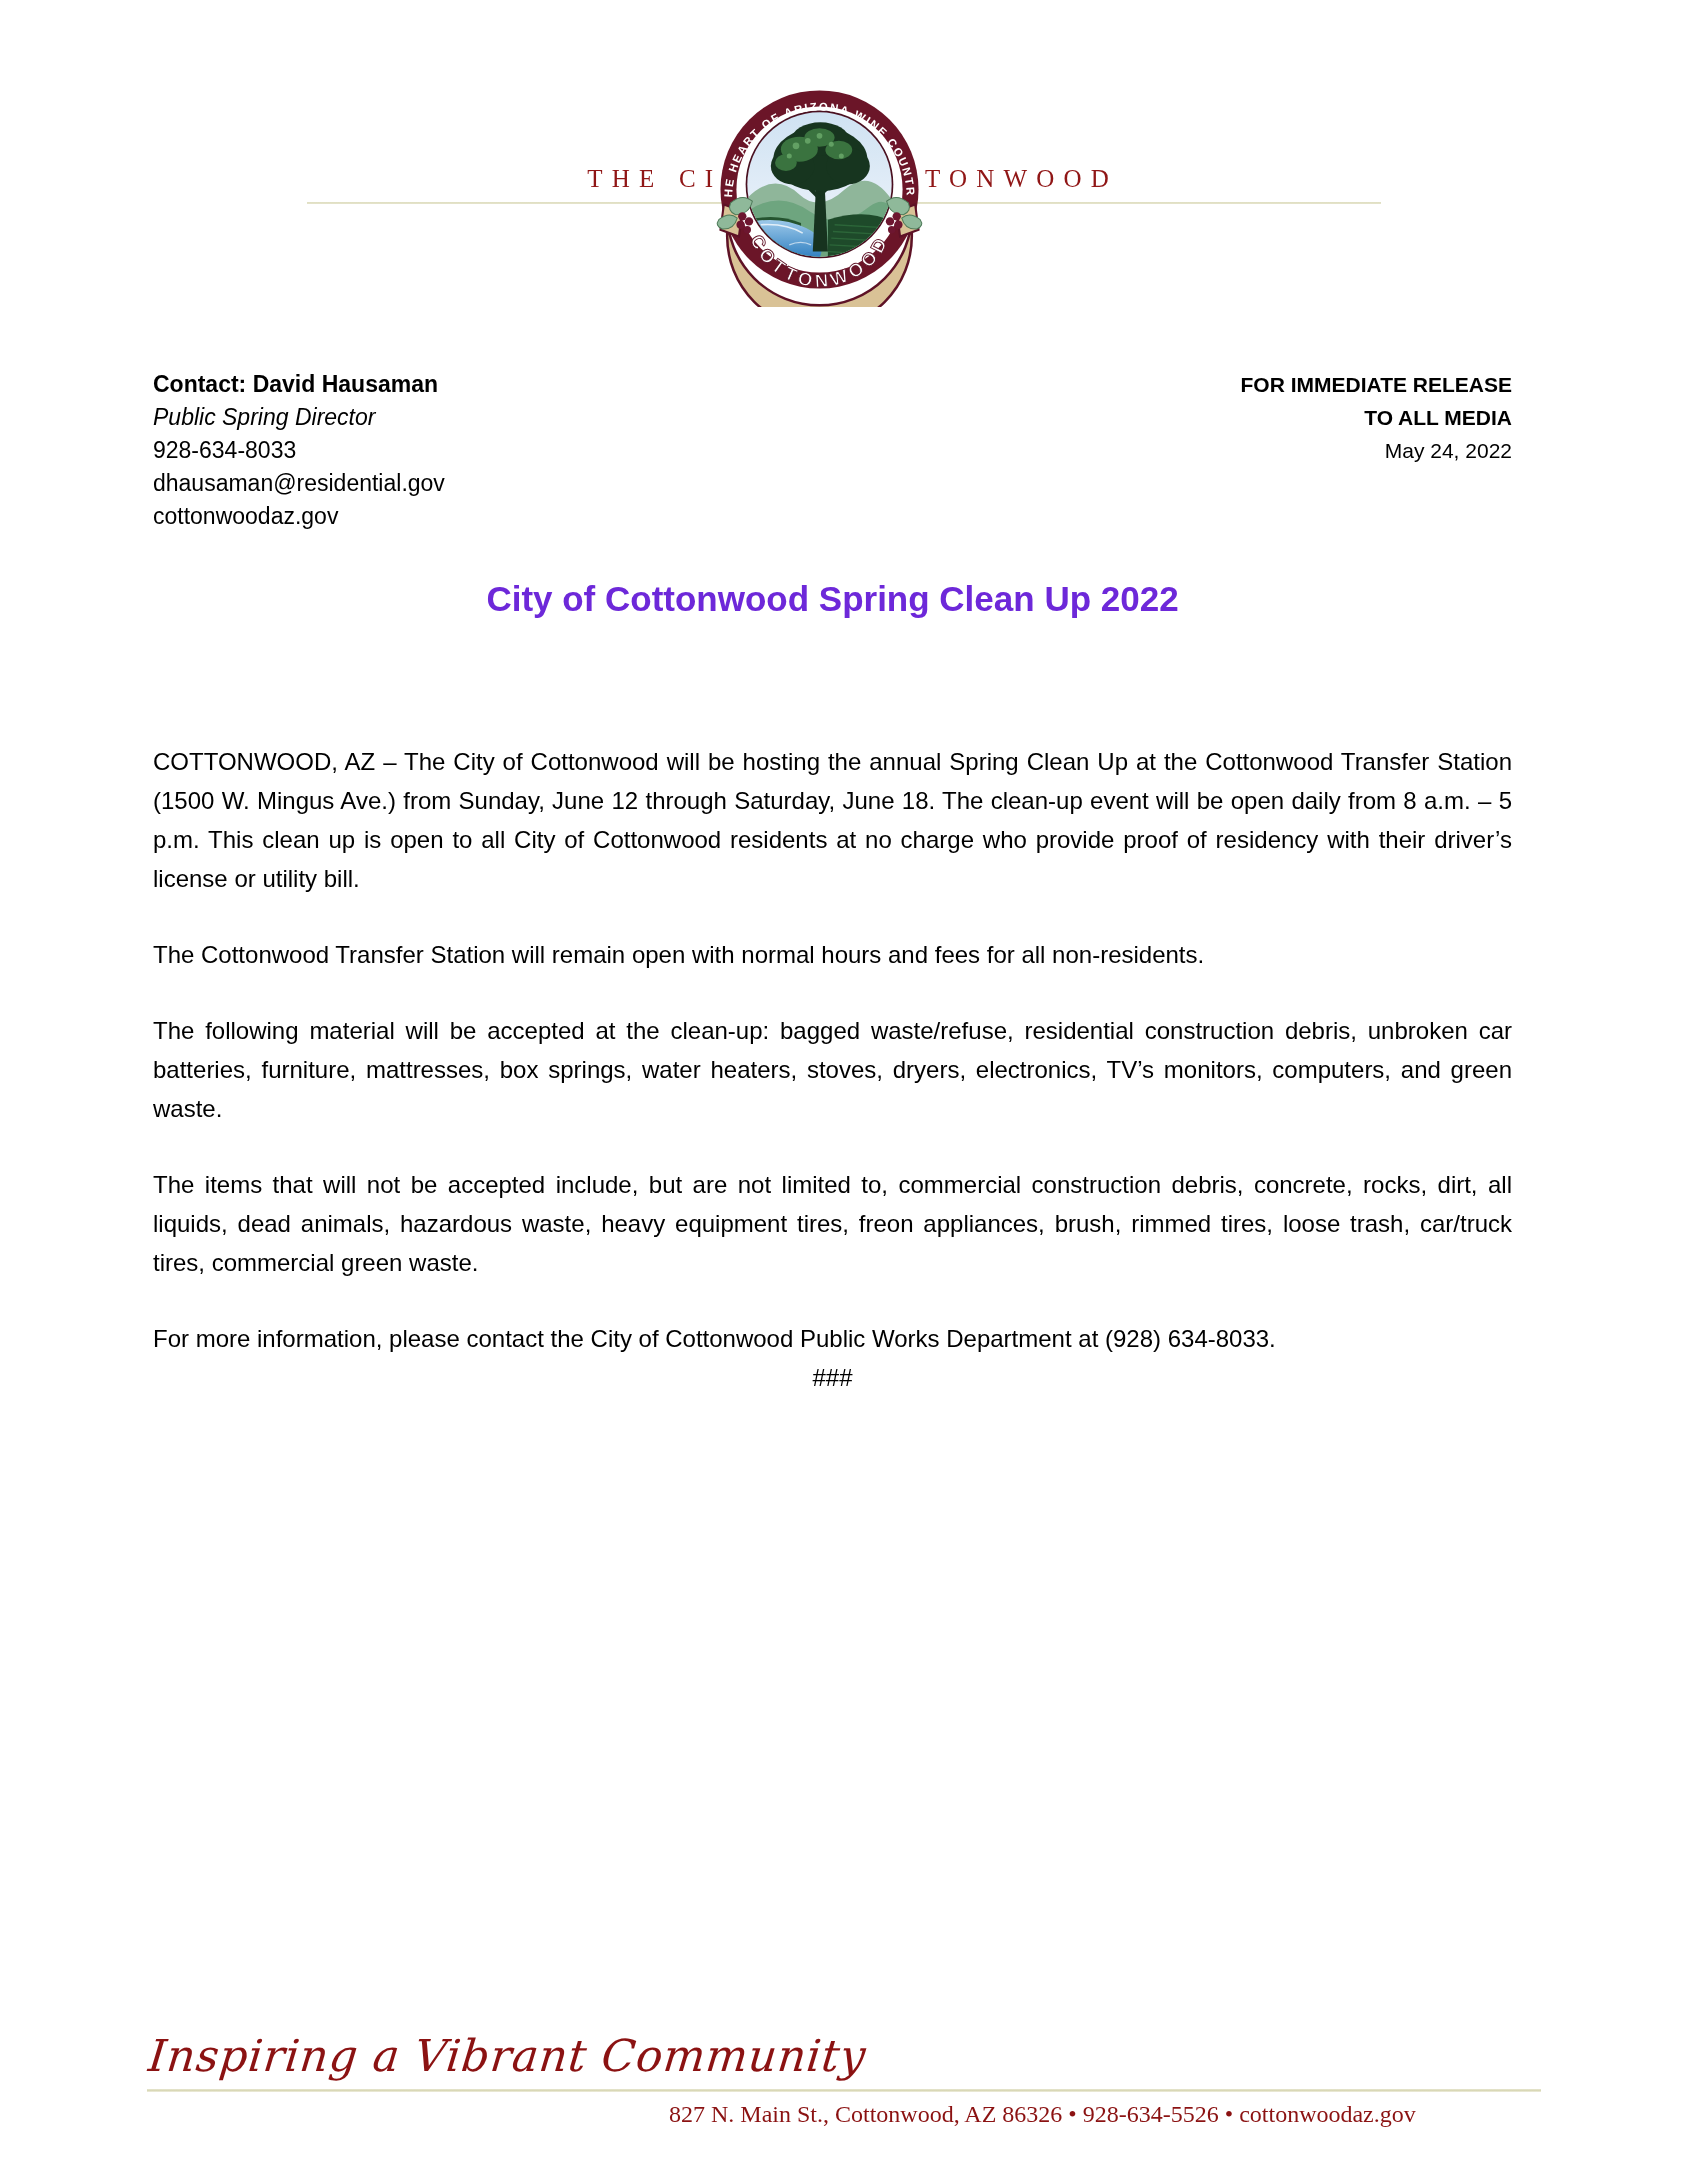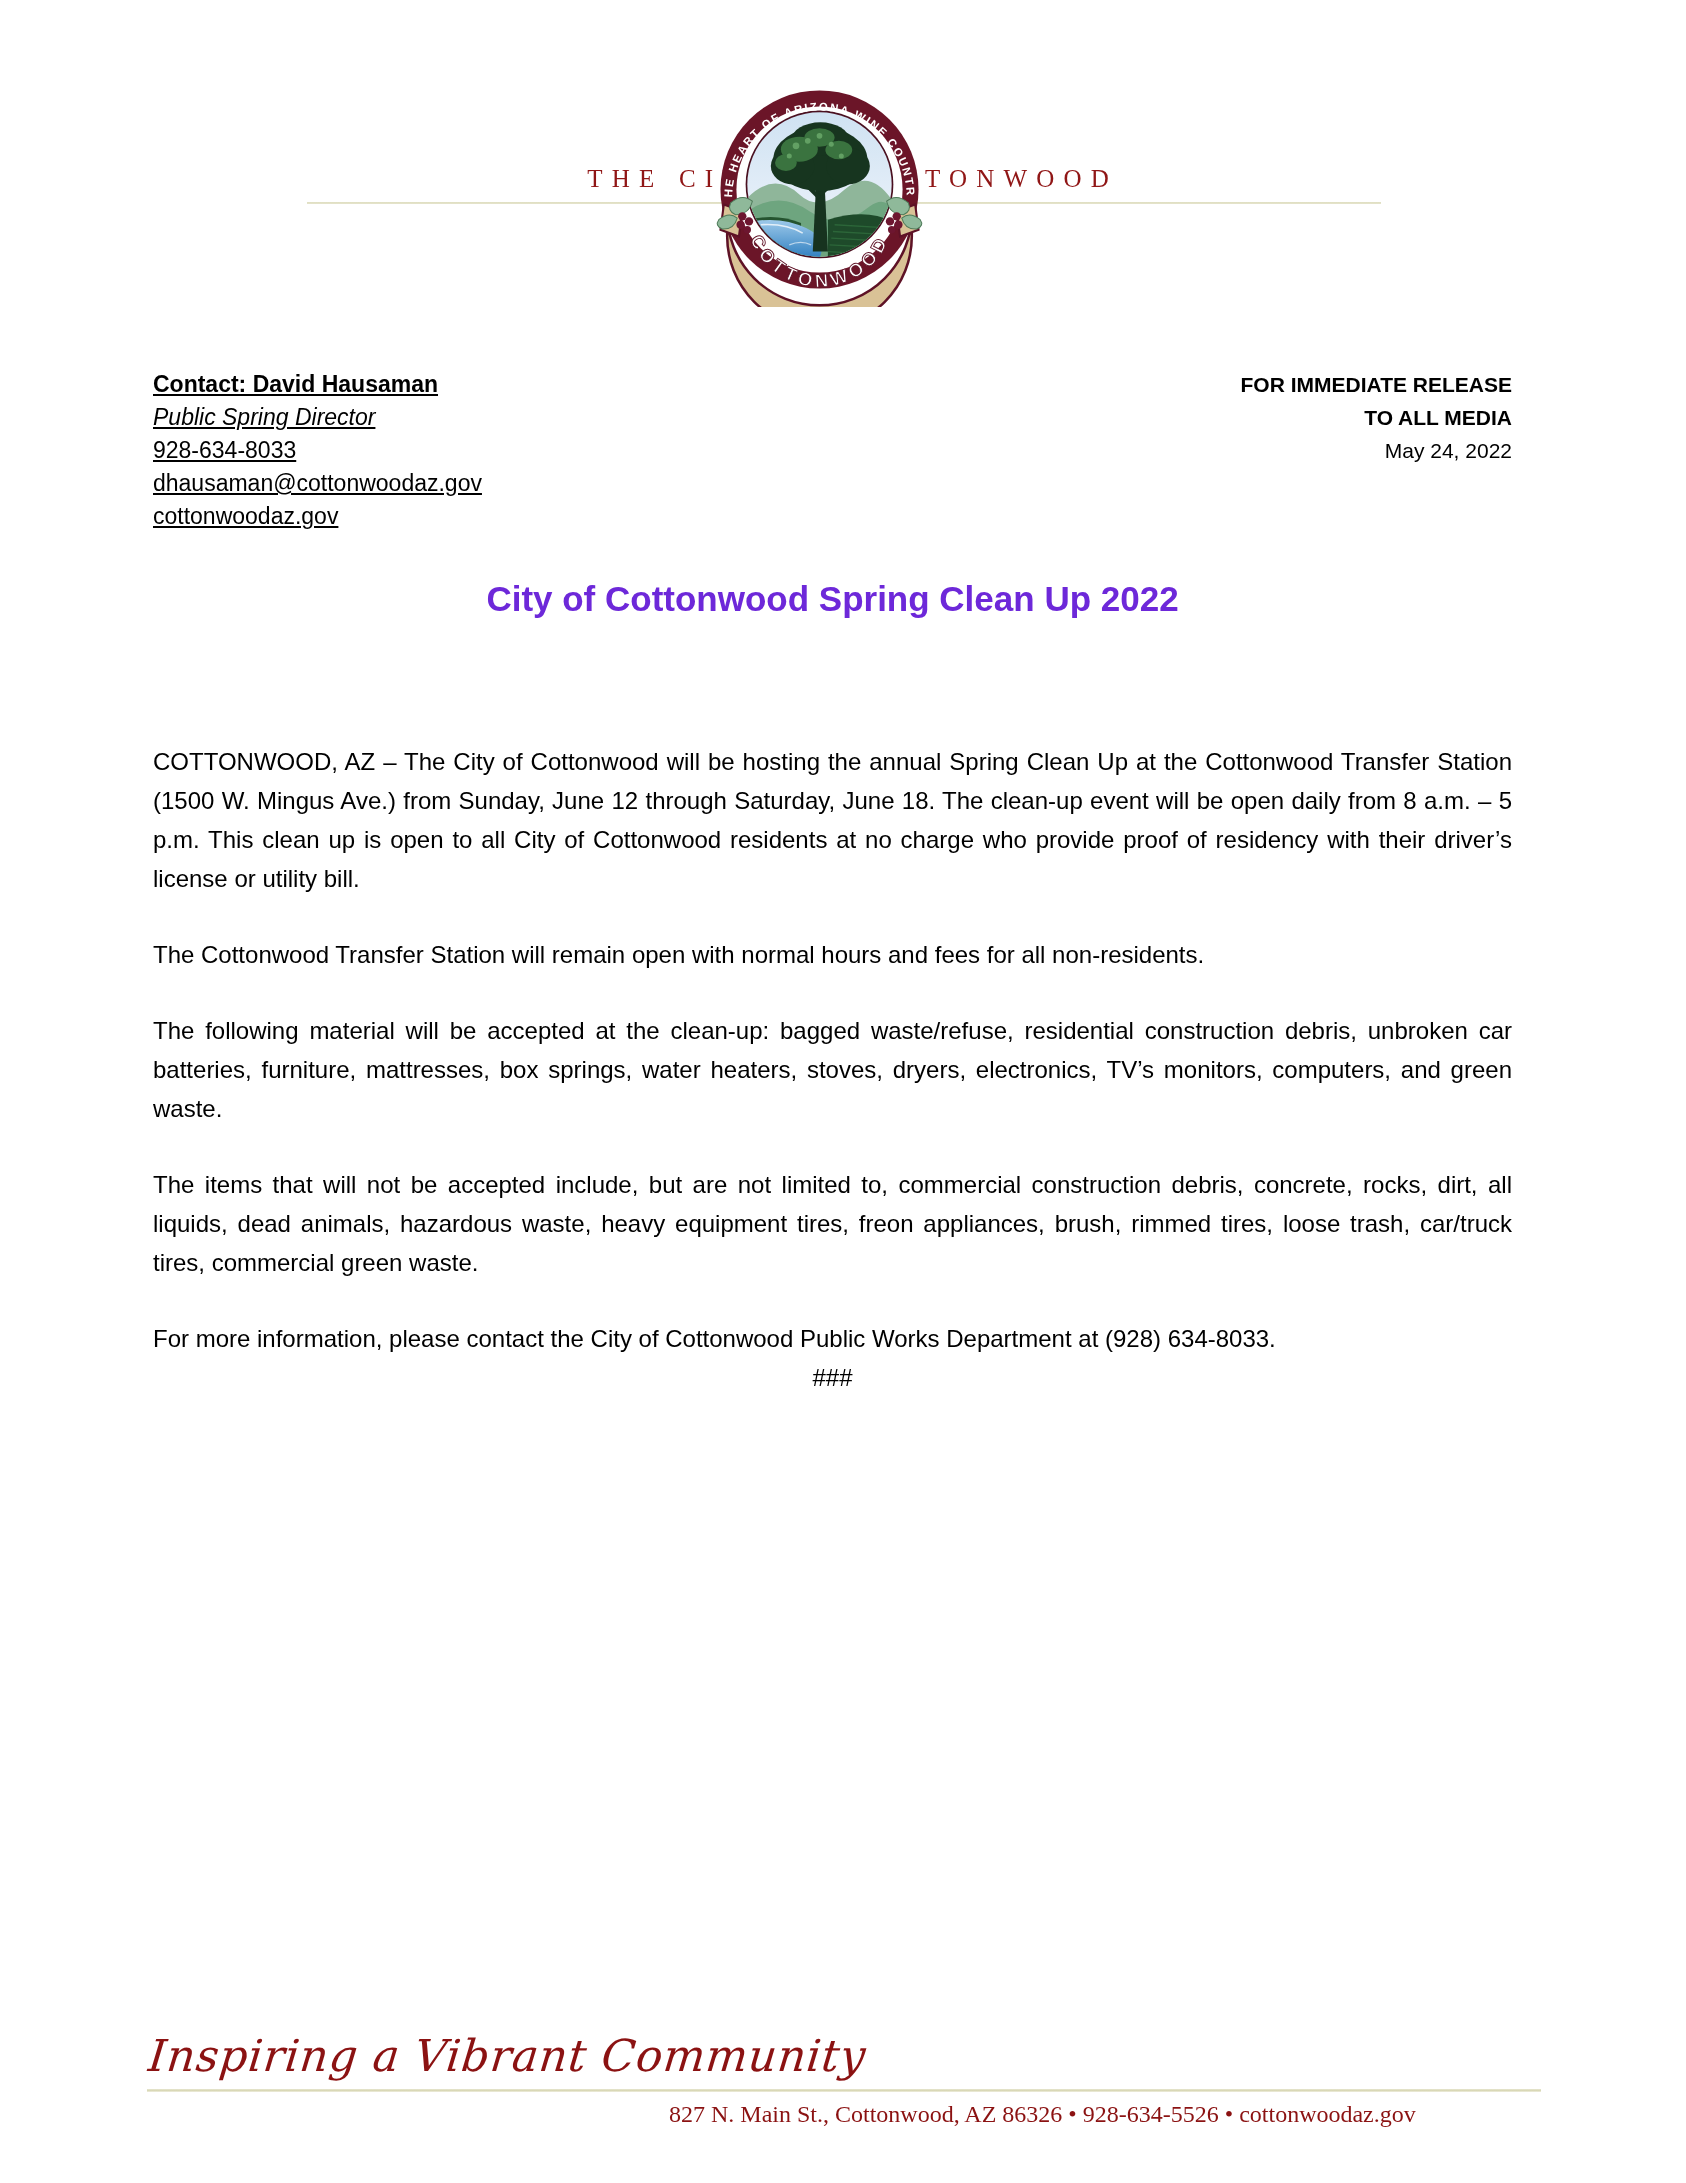--- a/index.html
+++ b/index.html
@@ -76,21 +76,20 @@
     top: 368px;
     width: 1359px;
     display: flex;
     justify-content: space-between;
     align-items: flex-start;
   }
   .contact-block {
     font-size: 23px;
     line-height: 33px;
     white-space: nowrap;
-    text-decoration: underline;
   }
   .contact-block .c-name { font-weight: bold; }
   .contact-block .c-title { font-style: italic; }
   .release-block {
     text-align: right;
     font-size: 21px;
     line-height: 33px;
     white-space: nowrap;
   }
   .release-block .r-strong { font-weight: bold; }
@@ -298,21 +297,21 @@
       </svg>
     </div>
   </div>
 
   <div class="meta">
 
     <div class="contact-block">
       <div class="c-name">Contact: David Hausaman</div>
       <div class="c-title">Public Spring Director</div>
       <div>928-634-8033</div>
-      <div>dhausaman@cottonwoodaz.gov</div>
+      <div>dhausaman@residential.gov</div>
       <div>cottonwoodaz.gov</div>
     </div>
 
     <div class="release-block">
       <div class="r-strong">FOR IMMEDIATE RELEASE</div>
       <div class="r-strong">TO ALL MEDIA</div>
       <div>May 24, 2022</div>
     </div>
   </div>
 

